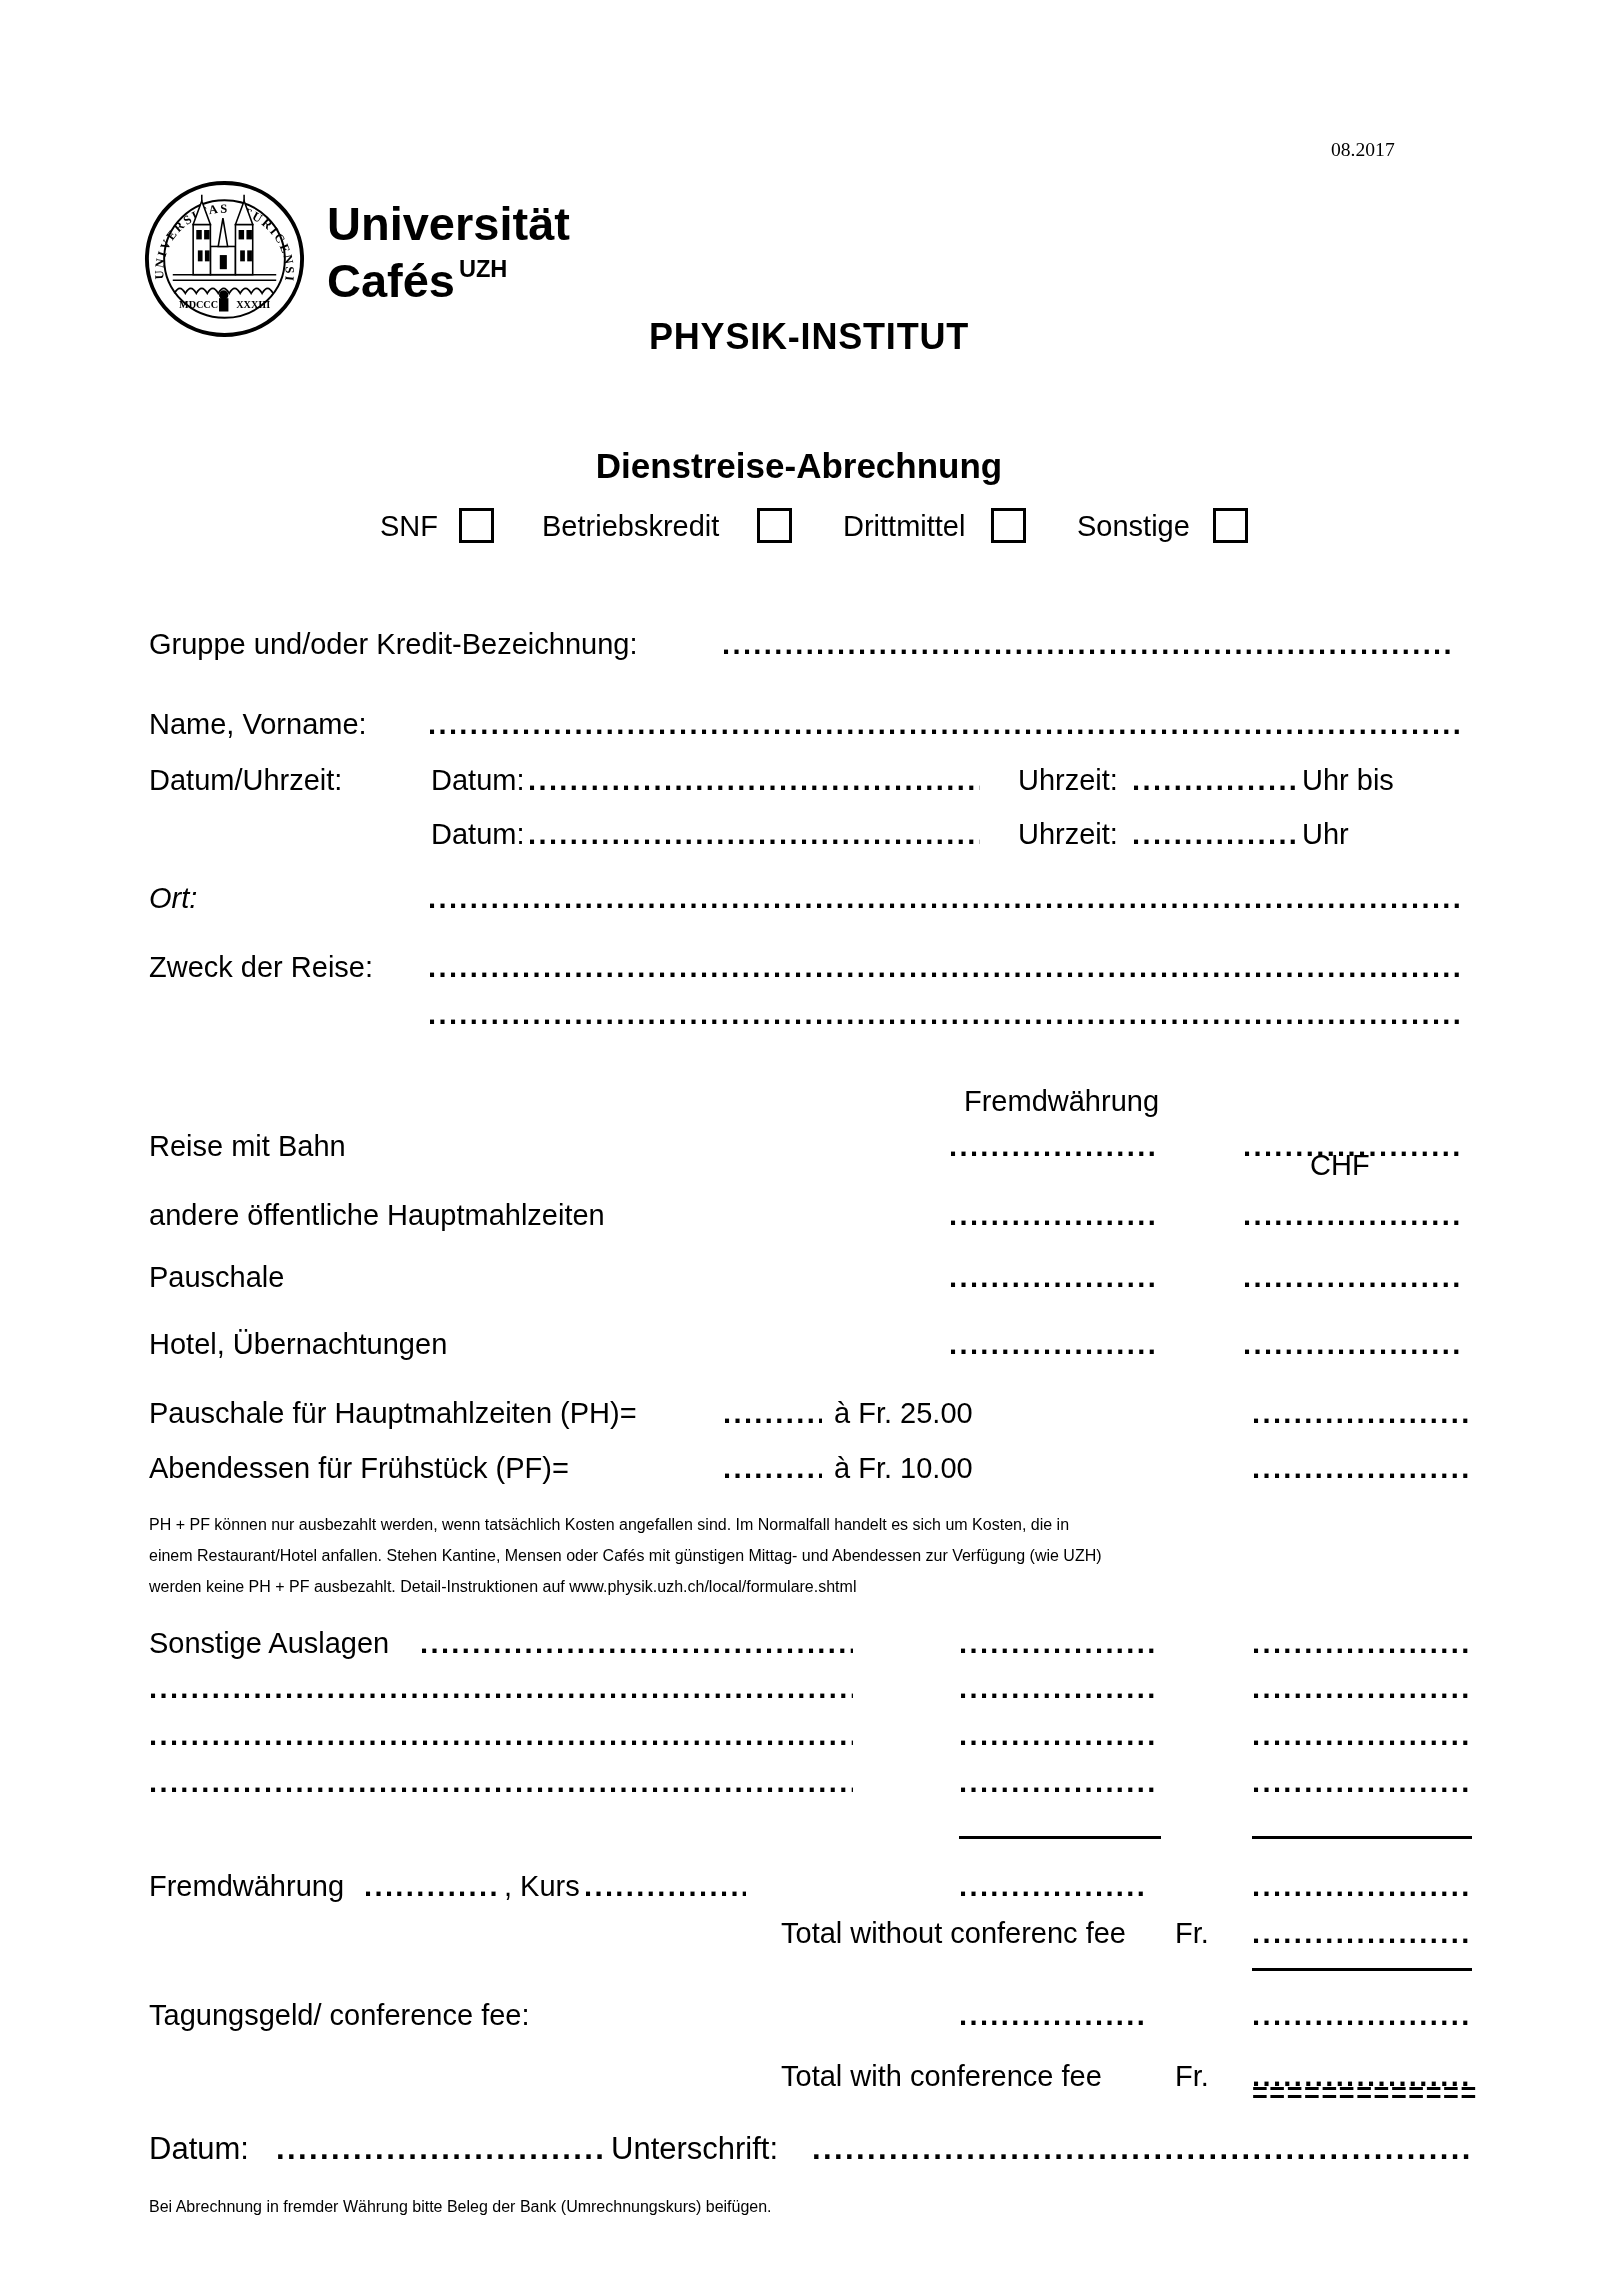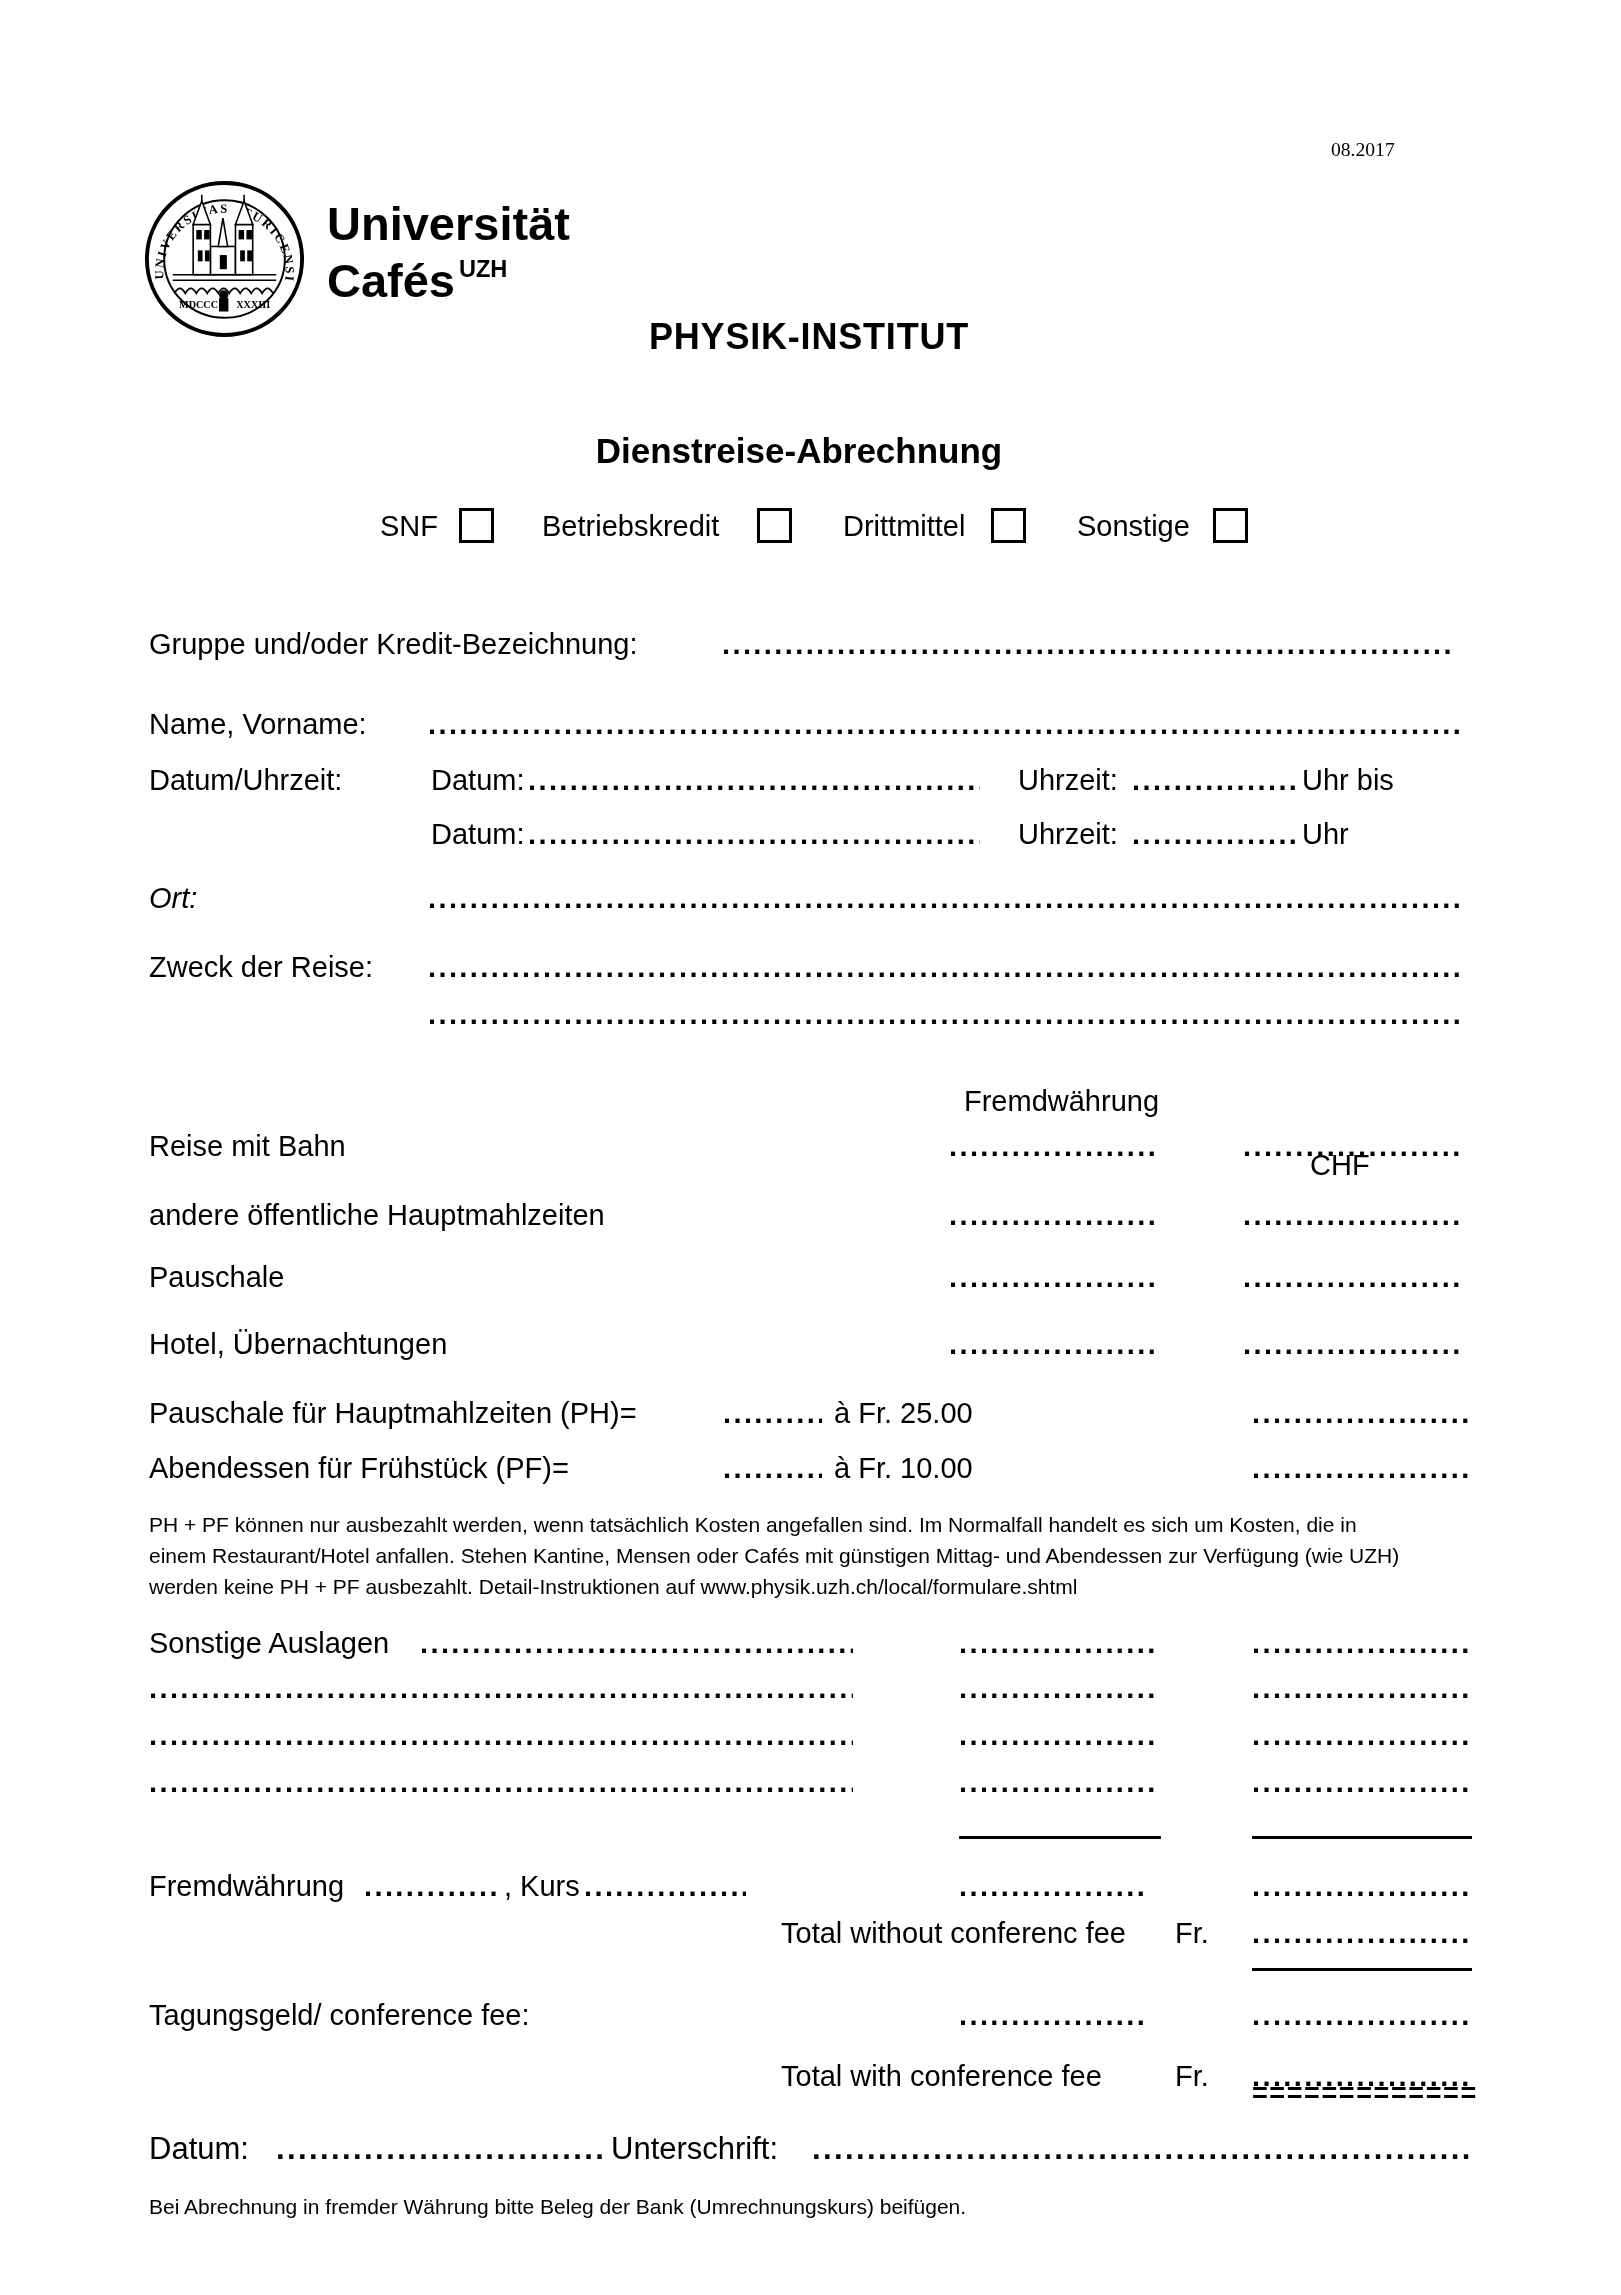--- a/index.html
+++ b/index.html
@@ -1,21 +1,21 @@
 <!DOCTYPE html>
 <html style="font-size:12.6px"><head>
 <meta charset="utf-8">
 <style>
   html,body{margin:0;padding:0;background:#fff;}
   .page{position:relative;width:1622px;height:2295px;background:#ffffff;
         font-family:"Liberation Sans",sans-serif;color:#000;overflow:hidden;}
   .abs{position:absolute;}
   .f37{font-size:29px;line-height:35px;white-space:nowrap;}
   .f40{font-size:31px;line-height:38px;white-space:nowrap;}
-  .f27{font-size:21px;line-height:31px;}
+  .f27{font-size:16px;line-height:31px;}
   .fdate{font-family:"Liberation Serif",serif;font-size:19.6px;line-height:23.6px;}
   .title{font-size:35px;font-weight:bold;text-align:center;line-height:42px;}
   .institute{font-size:36px;font-weight:bold;letter-spacing:0.8px;line-height:42px;white-space:nowrap;}
   .wordmark{font-size:47px;font-weight:bold;line-height:57px;white-space:nowrap;}
   .wordmark .sup{font-size:23.6px;display:inline-block;transform:translateY(-20.4px);margin-left:3.9px;}
   .leader{overflow:hidden;font-weight:700;letter-spacing:2.4px;}
   .cb{width:35px;height:35px;border:3.1px solid #000;box-sizing:border-box;background:#fff;}
   .rule{border-top:3.1px solid #000;height:0;}
   .dbl{font-size:27px;font-weight:bold;letter-spacing:1.6px;overflow:hidden;line-height:31px;white-space:nowrap;}
   .notepar div{white-space:nowrap;}
@@ -68,21 +68,21 @@
     </svg>
 
     <div class="abs wordmark" style="left:327px;top:195px;">
       <div><span>Universität</span></div>
       <div><span>Cafés</span><span class="sup">UZH</span></div>
     </div>
 
     <span class="abs institute" style="left:649px;top:316px;">PHYSIK-INSTITUT</span>
   </div>
 
-  <div class="abs title" style="left:0;top:430px;width:1598px;">Dienstreise-Abrechnung</div>
+  <div class="abs title" style="left:0;top:445px;width:1598px;">Dienstreise-Abrechnung</div>
 
   <div>
     <span class="abs f37" style="left:380px;top:509px;">SNF</span>
     <span class="abs cb" style="left:459px;top:508px;"></span>
 
     <span class="abs f37" style="left:542px;top:509px;">Betriebskredit</span>
     <span class="abs cb" style="left:757px;top:508px;"></span>
 
     <span class="abs f37" style="left:843px;top:509px;">Drittmittel</span>
     <span class="abs cb" style="left:991px;top:508px;"></span>

